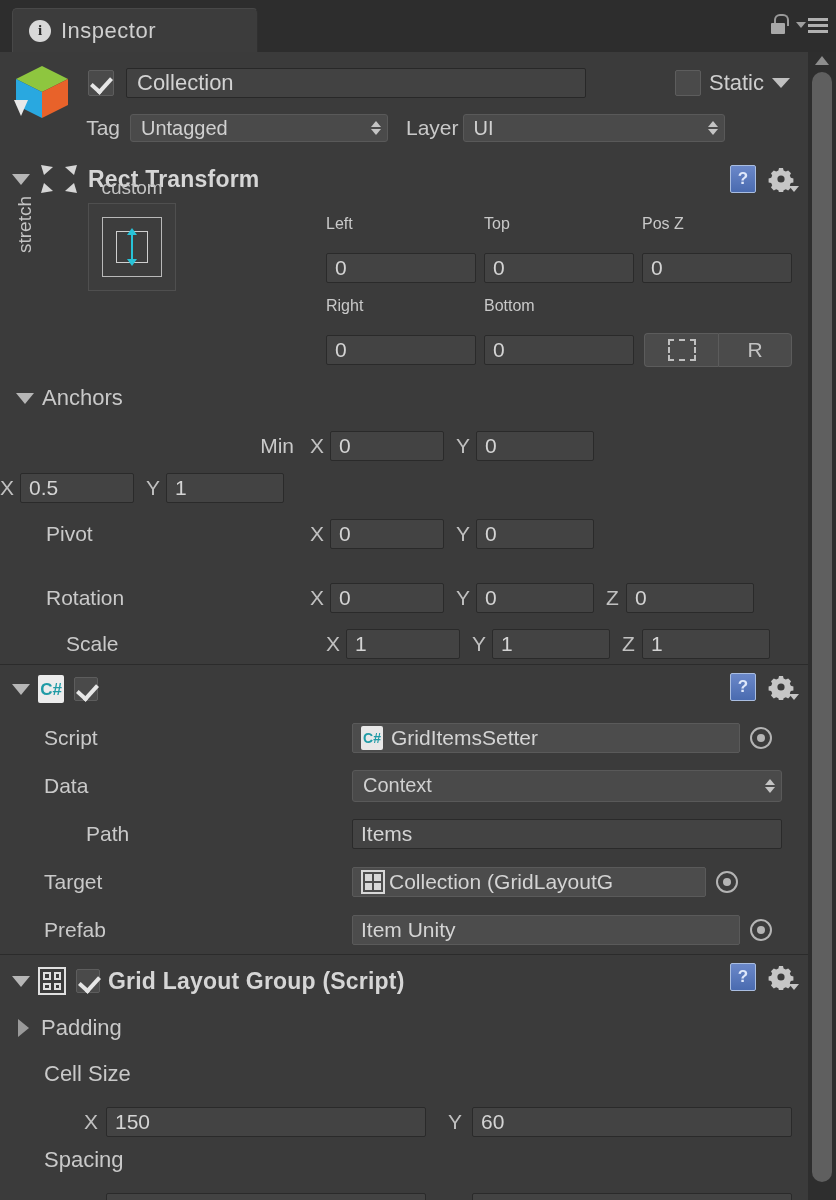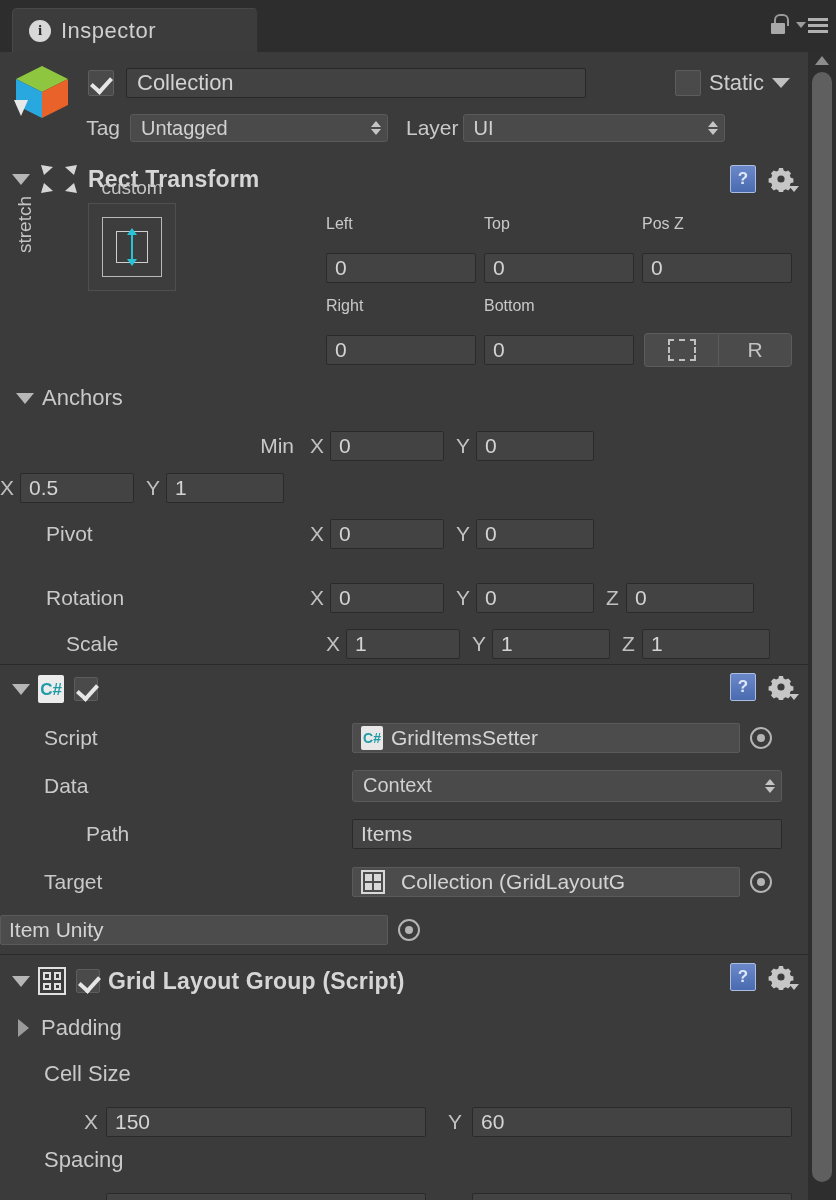--- a/index.html
+++ b/index.html
@@ -356,33 +356,34 @@
         <span>Context</span>
         <span class="updown">
             <i class="u"></i>
             <i class="d"></i>
           </span>
       </div>
     </div>
 
     <div class="row" style="position:absolute;left:0;top:196px;width:792px;">
       <div class="lbl" style="width:352px;padding-left:44px;box-sizing:border-box;">Target</div>
-      <div class="fld obj" style="width:388px;gap:16px;overflow:hidden;white-space:nowrap;align-items:center;">
+      <div class="fld obj" style="width:354px;gap:4px;overflow:hidden;white-space:nowrap;align-items:center;">
         <span class="grid-mini">
             <i></i>
             <i></i>
             <i></i>
             <i></i>
           </span>
         <span>Collection (GridLayoutG</span>
       </div>
       <div class="target-dot" style="margin-left:10px;"></div>
     </div>
 
     <div class="row" style="position:absolute;left:0;top:244px;width:792px;">
+      <div class="lbl" style="width:352px;padding-left:44px;box-sizing:border-box;">Prefab</div>
       <div class="fld obj" style="width:388px;">Item Unity</div>
       <div class="target-dot" style="margin-left:10px;"></div>
     </div>
   </div>
 
   <div class="comp" style="position:absolute;left:0;top:955px;height:245px;border-bottom:none;">
     <div class="comp-hdr" style="height:52px;">
       <div class="foldout"></div>
       <div class="grid-icon">
           <i></i>

